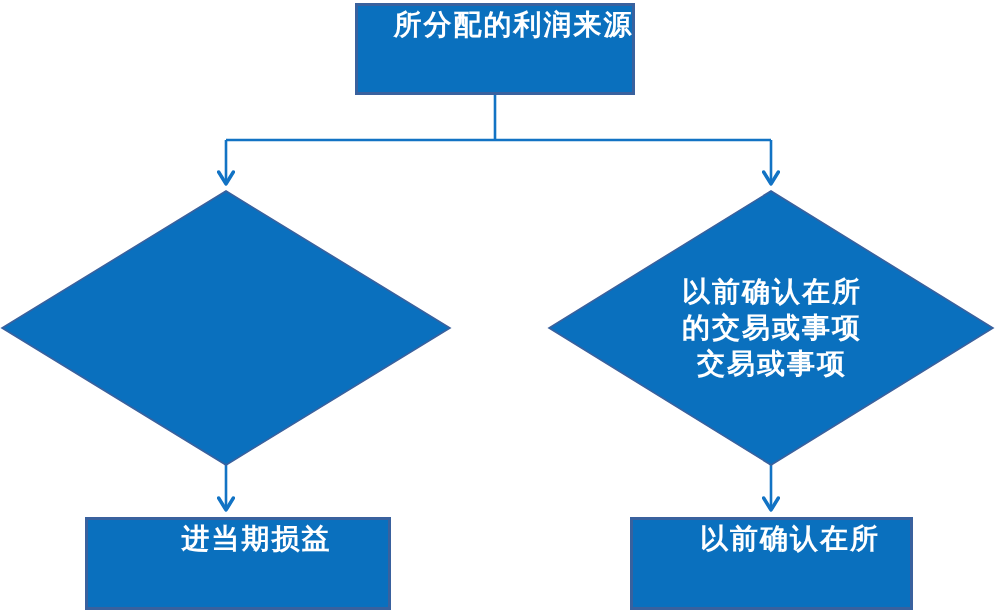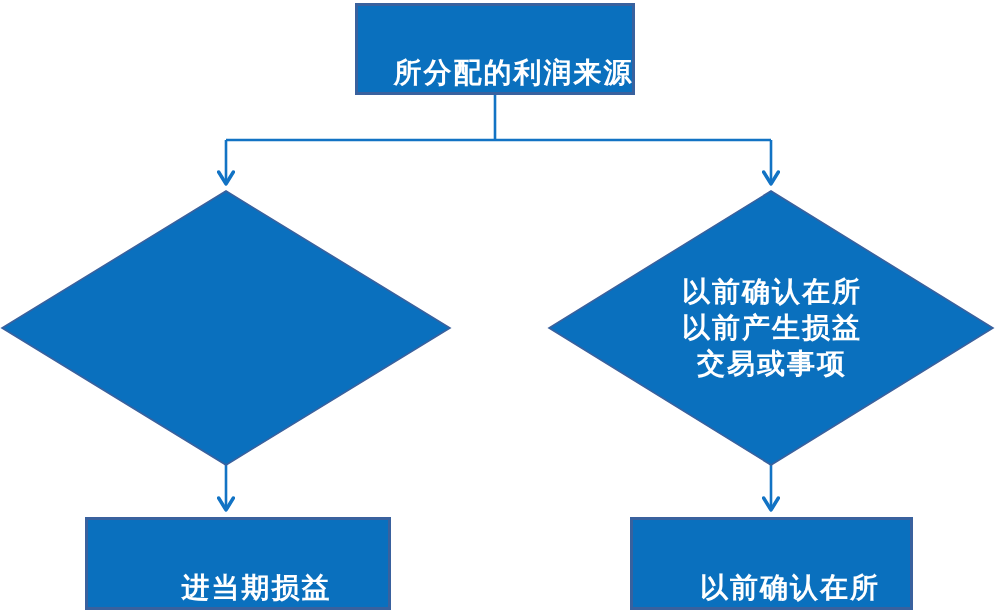--- a/index.html
+++ b/index.html
@@ -34,21 +34,21 @@
   .diamond {
     fill: var(--shape-fill);
     stroke: var(--shape-border);
     stroke-width: 1.6;
   }
   .rect-node {
     position: absolute;
     background: var(--shape-fill);
     border: 3px solid var(--shape-border);
     display: flex;
-    align-items: flex-end;
+    align-items: flex-start;
     justify-content: center;
     padding-left: 35px;
   }
   .node-label {
     color: var(--text-color);
     font-weight: bold;
     font-size: 28px;
     letter-spacing: 2px;
     padding-left: 2px;
     text-align: center;
@@ -95,21 +95,21 @@
     <polygon class="diamond" points="226,191 450,328 226,465 2,328"></polygon>
     <polygon class="diamond" points="771,191 993,328 771,465 549,328"></polygon>
   </svg>
 
   <div class="rect-node" id="source-box">
     <div class="node-label">所分配的利润来源</div>
   </div>
 
   <div class="diamond-label" id="diamond-right-label">
     <div>以前确认在所</div>
-    <div>以前产生损益</div>
+    <div>的交易或事项</div>
     <div>交易或事项</div>
   </div>
 
   <div class="rect-node" id="result-left">
     <div class="node-label">进当期损益</div>
   </div>
   <div class="rect-node" id="result-right">
     <div class="node-label">以前确认在所</div>
   </div>
 

